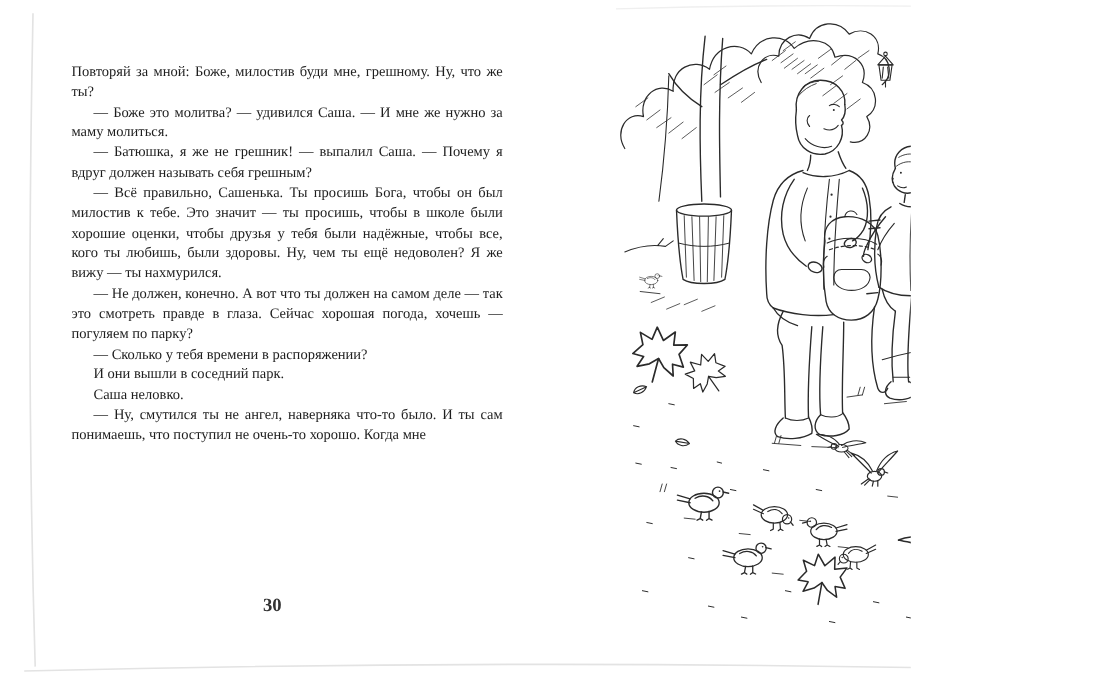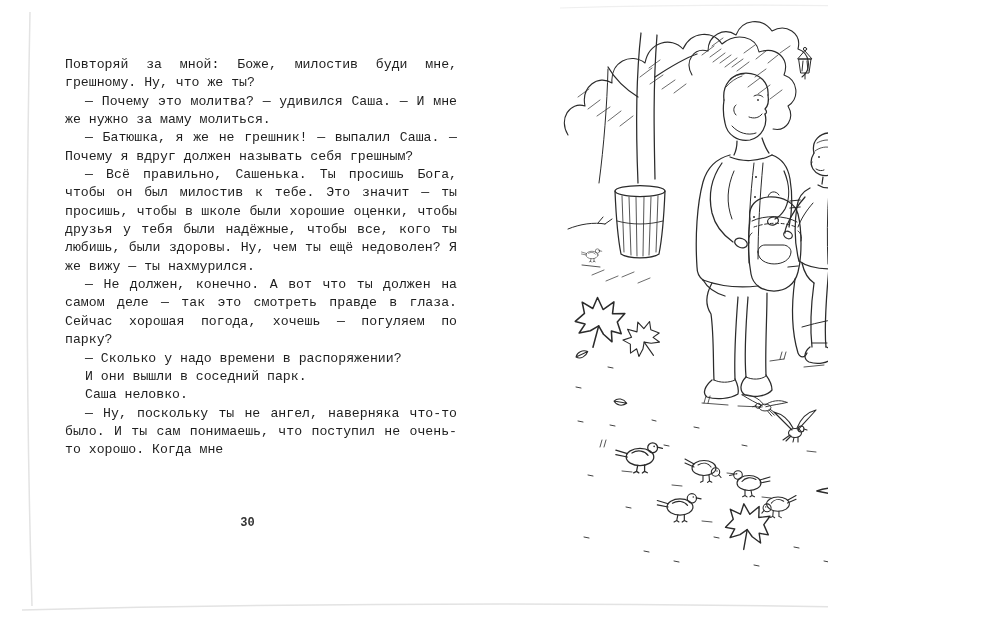--- a/index.html
+++ b/index.html
@@ -1,59 +1,59 @@
 <!DOCTYPE html>
 <html style="--ink: #2b2b2b; --paper: #ffffff; --edge: #e3e3e3;"><head>
 <meta charset="utf-8">
 <style>
   :root { --ink:#2b2b2b; --paper:#ffffff; --edge:#e3e3e3; --text:#1e1e1e; }
   html,body { margin:0; padding:0; background:#fff; }
   .spread {
     position:relative; width:828px; height:618px; background:var(--paper);
-    overflow:hidden; font-family:Liberation Mono, monospace;
+    overflow:hidden; font-family:Liberation Serif, serif;
   }
   .edges { position:absolute; left:0; top:0; pointer-events:none; }
   .page-left  { position:absolute; left:0; top:0; width:500px; height:618px; }
   .page-right { position:absolute; left:500px; top:0; width:500px; height:618px; }
   .body-text {
     position:absolute; left:65px; top:56px; width:392px;
     font-size:13.2px; line-height:18.35px; color:var(--text);
     text-align:justify;
   }
   .body-text p { margin:0; text-indent:20px; }
   .body-text p.no-indent { text-indent:0; }
   .page-number {
-    position:absolute; left:65px; top:516px; width:365px; text-align:center;
-    font-size:12px; font-weight:bold; color:#333;
+    position:absolute; left:65px; top:540px; width:365px; text-align:center;
+    font-size:17px; font-weight:bold; color:#333;
   }
   .illu { position:absolute; left:52px; top:5px; color:var(--ink); }
 </style>
 </head>
 <body>
 
 <div class="spread">
 
   <svg class="edges" width="1000" height="618" viewBox="0 0 1000 618" aria-hidden="true">
     <path d="M30,12 C26,210 26,408 32,606" stroke="#e3e3e3" fill="none" stroke-width="1.5"></path>
     <path d="M22,610 C340,602 660,602 978,610" stroke="#e3e3e3" fill="none" stroke-width="1.5"></path>
     <path d="M968,10 C973,208 973,406 968,604" stroke="#ebebeb" fill="none" stroke-width="1.2"></path>
     <path d="M560,8 C700,4 850,4 992,10" stroke="#efefef" fill="none" stroke-width="1.2"></path>
   </svg>
 
   <div class="page-left">
     <div class="body-text">
       <p class="no-indent">Повторяй за мной: Боже, милостив буди мне, грешному. Ну, что же ты?</p>
-      <p>— Почему это молитва? — удивился Саша. — И мне же нужно за маму молиться.</p>
+      <p>— Боже это молитва? — удивился Саша. — И мне же нужно за маму молиться.</p>
       <p>— Батюшка, я же не грешник! — выпалил Саша. — Почему я вдруг должен называть себя грешным?</p>
       <p>— Всё правильно, Сашенька. Ты просишь Бога, чтобы он был милостив к тебе. Это значит — ты просишь, чтобы в школе были хорошие оценки, чтобы друзья у тебя были надёжные, чтобы все, кого ты любишь, были здоровы. Ну, чем ты ещё недоволен? Я же вижу — ты нахмурился.</p>
       <p>— Не должен, конечно. А вот что ты должен на самом деле — так это смотреть правде в глаза. Сейчас хорошая погода, хочешь — погуляем по парку?</p>
-      <p>— Сколько у надо времени в распоряжении?</p>
+      <p>— Сколько у тебя времени в распоряжении?</p>
       <p>И они вышли в соседний парк.</p>
       <p>Саша неловко.</p>
-      <p>— Ну, поскольку ты не ангел, наверняка что-то было. И ты сам понимаешь, что поступил не очень-то хорошо. Когда мне</p>
+      <p>— Ну, смутился ты не ангел, наверняка что-то было. И ты сам понимаешь, что поступил не очень-то хорошо. Когда мне</p>
     </div>
     <div class="page-number">30</div>
   </div>
 
   <div class="page-right">
     <svg class="illu" role="img" viewBox="0 0 440 575" width="440" height="575" aria-label="Ink drawing: an elderly bearded priest and a boy sit together on an ornate park bench with a backpack between them; pigeons walk and flutter on the ground among fallen maple leaves, with trees, a trash bin and a small lantern behind">
       <defs>
         <g id="maple" stroke="currentColor" fill="none" stroke-width="0.9" stroke-linecap="round" stroke-linejoin="round">
           <path d="M0,16 C0,10 0,6 0,3"></path>
           <path d="M0,3 L-4,7 L-10,10 L-8,4 L-14,4 L-10,-2 L-13,-8 L-6,-6 L-5,-13 L0,-7 L5,-13 L6,-6 L13,-8 L10,-2 L14,4 L8,4 L10,10 L4,7 Z"></path>

